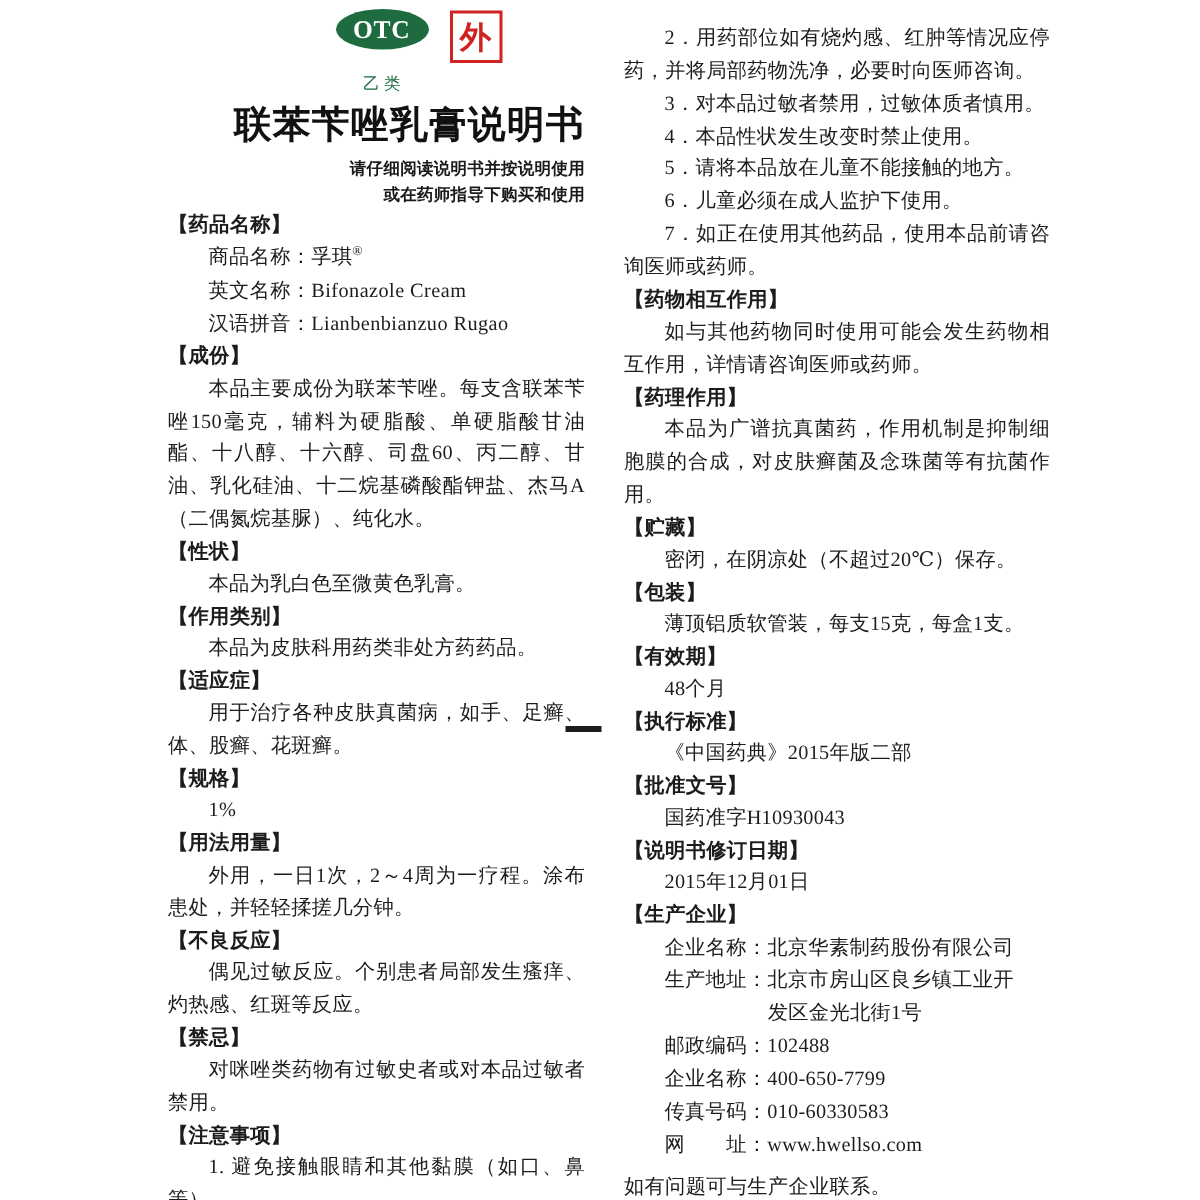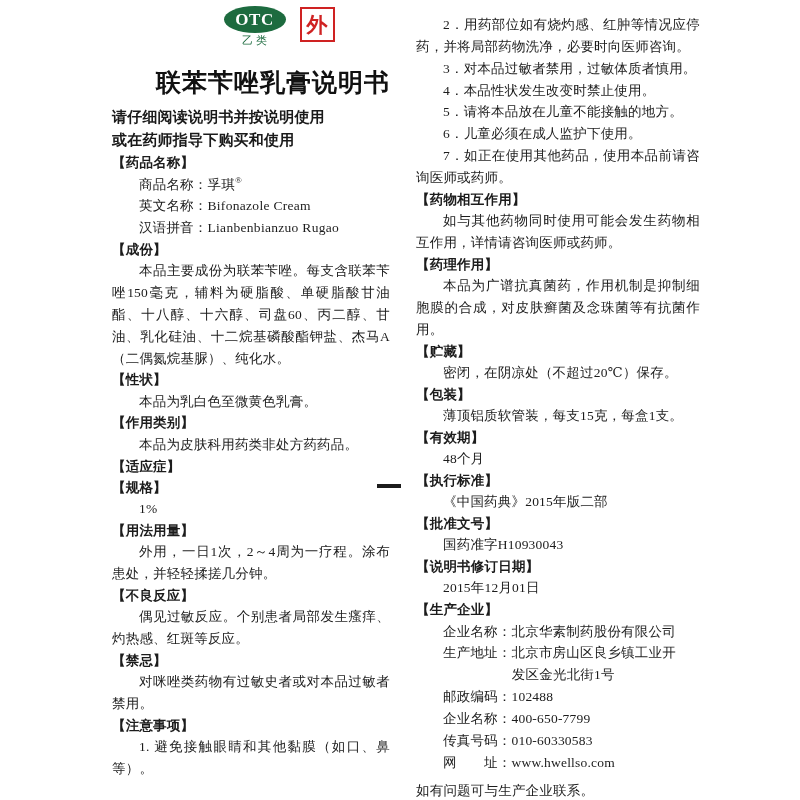--- a/index.html
+++ b/index.html
@@ -58,21 +58,21 @@
     color: #ffffff;
     font-family: "Liberation Serif", serif;
     font-weight: bold;
     font-size: 17px;
     letter-spacing: 0.5px;
     display: flex;
     align-items: center;
     justify-content: center;
   }
   .otc-sub {
-    margin-top: 2px;
+    margin-top: 18px;
     color: #1d6b3f;
     font-size: 11px;
     font-family: "Liberation Sans", sans-serif;
     letter-spacing: 3px;
     padding-left: 3px;
   }
   .ext-box {
     width: 31px;
     height: 31px;
     border: 2px solid #cf2222;
@@ -89,22 +89,22 @@
   .doc-title {
     text-align: right;
     font-size: 25px;
     font-weight: bold;
     font-family: "Liberation Sans", sans-serif;
     letter-spacing: 1px;
     margin: 4px 0 6px 0;
     color: #111;
   }
   .subtitle {
-    text-align: left;
-    font-size: 15px;
+    text-align: right;
+    font-size: 11px;
     font-weight: bold;
     font-family: "Liberation Sans", sans-serif;
     line-height: 1.55;
     letter-spacing: 0.2px;
     color: #1a1a1a;
   }
 
   
   .sec-head {
     font-size: 13.5px;
@@ -225,20 +225,21 @@
     <div class="sec-head">【成份】</div>
     <p class="para justify">本品主要成份为联苯苄唑。每支含联苯苄唑150毫克，辅料为硬脂酸、单硬脂酸甘油酯、十八醇、十六醇、司盘60、丙二醇、甘油、乳化硅油、十二烷基磷酸酯钾盐、杰马A（二偶氮烷基脲）、纯化水。</p>
 
     <div class="sec-head">【性状】</div>
     <p class="para">本品为乳白色至微黄色乳膏。</p>
 
     <div class="sec-head">【作用类别】</div>
     <p class="para">本品为皮肤科用药类非处方药药品。</p>
 
     <div class="sec-head">【适应症】</div>
+    <p class="para justify">用于治疗各种皮肤真菌病，如手、足癣、体、股癣、花斑癣。</p>
 
     <div class="sec-head">【规格】</div>
     <p class="para">1%</p>
 
     <div class="sec-head">【用法用量】</div>
     <p class="para justify">外用，一日1次，2～4周为一疗程。涂布患处，并轻轻揉搓几分钟。</p>
 
     <div class="sec-head">【不良反应】</div>
     <p class="para justify">偶见过敏反应。个别患者局部发生瘙痒、灼热感、红斑等反应。</p>
 

